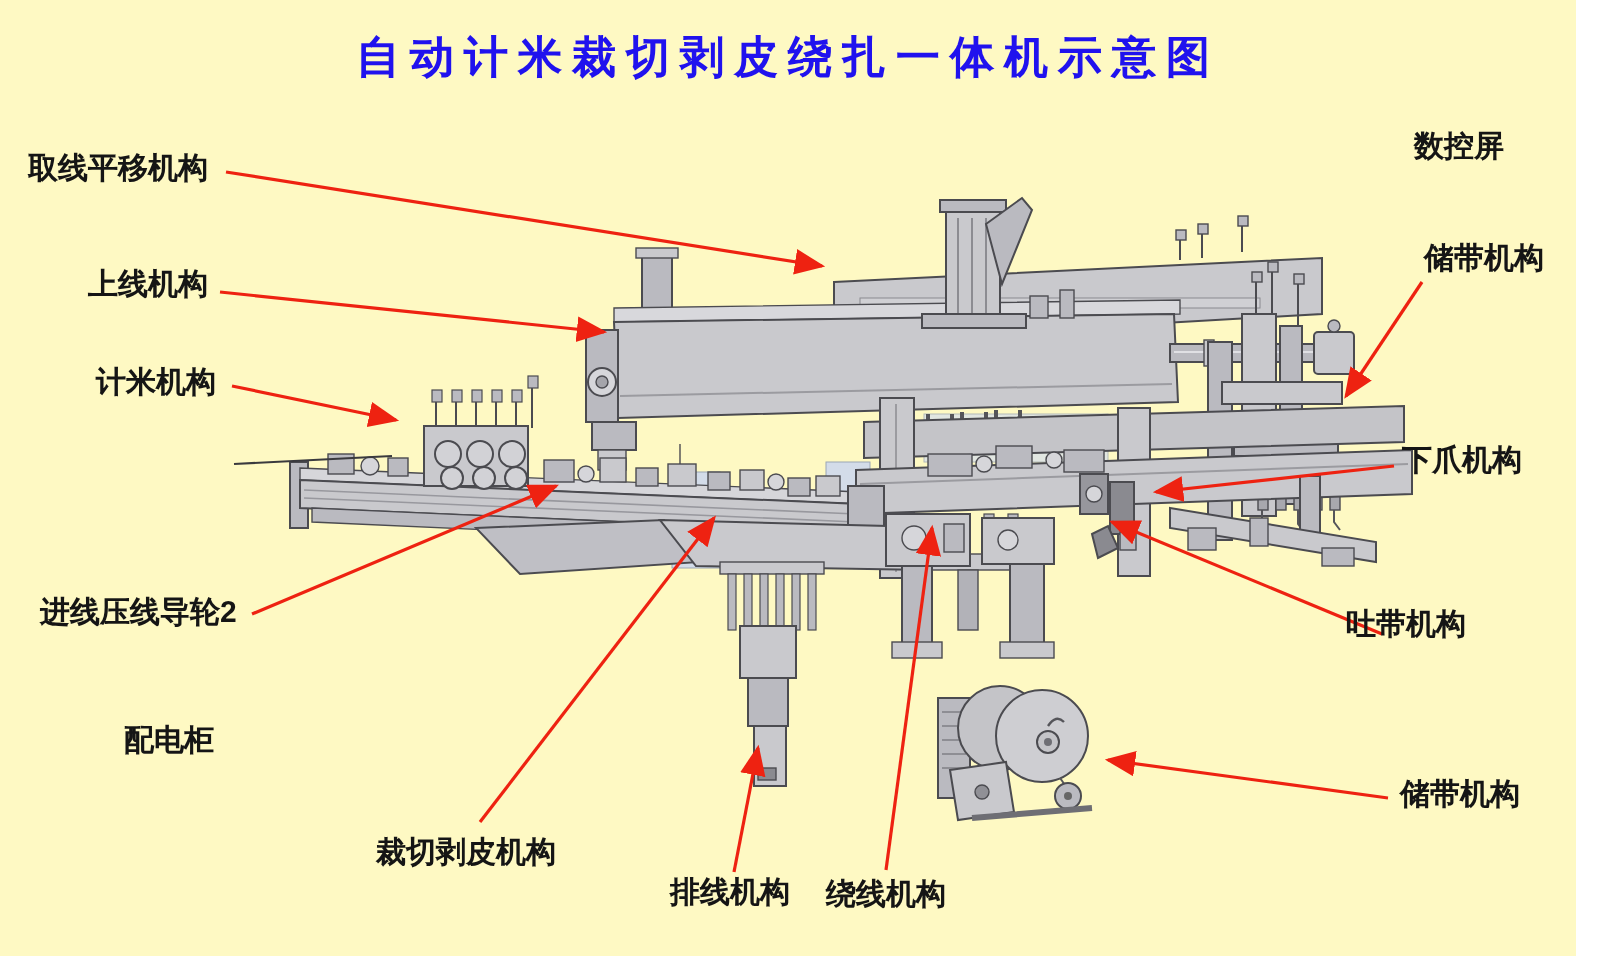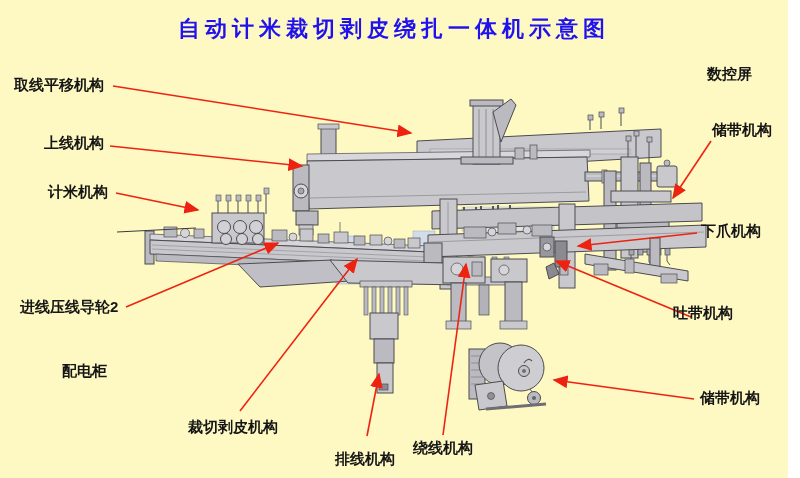--- a/index.html
+++ b/index.html
@@ -272,20 +272,20 @@
   </svg>
 
   <div class="title">自动计米裁切剥皮绕扎一体机示意图</div>
 
   <div class="lbl" style="left:14px;top:77px;">取线平移机构</div>
   <div class="lbl" style="left:44px;top:135px;">上线机构</div>
   <div class="lbl" style="left:48px;top:184px;">计米机构</div>
   <div class="lbl" style="left:20px;top:299px;">进线压线导轮2</div>
   <div class="lbl" style="left:62px;top:363px;text-align:center;">配电柜</div>
   <div class="lbl" style="left:188px;top:419px;">裁切剥皮机构</div>
-  <div class="lbl" style="left:335px;top:451px;text-align:right;">排线机构</div>
+  <div class="lbl" style="left:335px;top:439px;text-align:right;">排线机构</div>
   <div class="lbl" style="left:413px;top:440px;">绕线机构</div>
   <div class="lbl" style="left:707px;top:66px;">数控屏</div>
   <div class="lbl" style="left:712px;top:122px;">储带机构</div>
   <div class="lbl" style="left:701px;top:223px;">下爪机构</div>
   <div class="lbl" style="left:673px;top:305px;">吐带机构</div>
   <div class="lbl" style="left:700px;top:390px;">储带机构</div>
 </div>
 
 </body></html>

